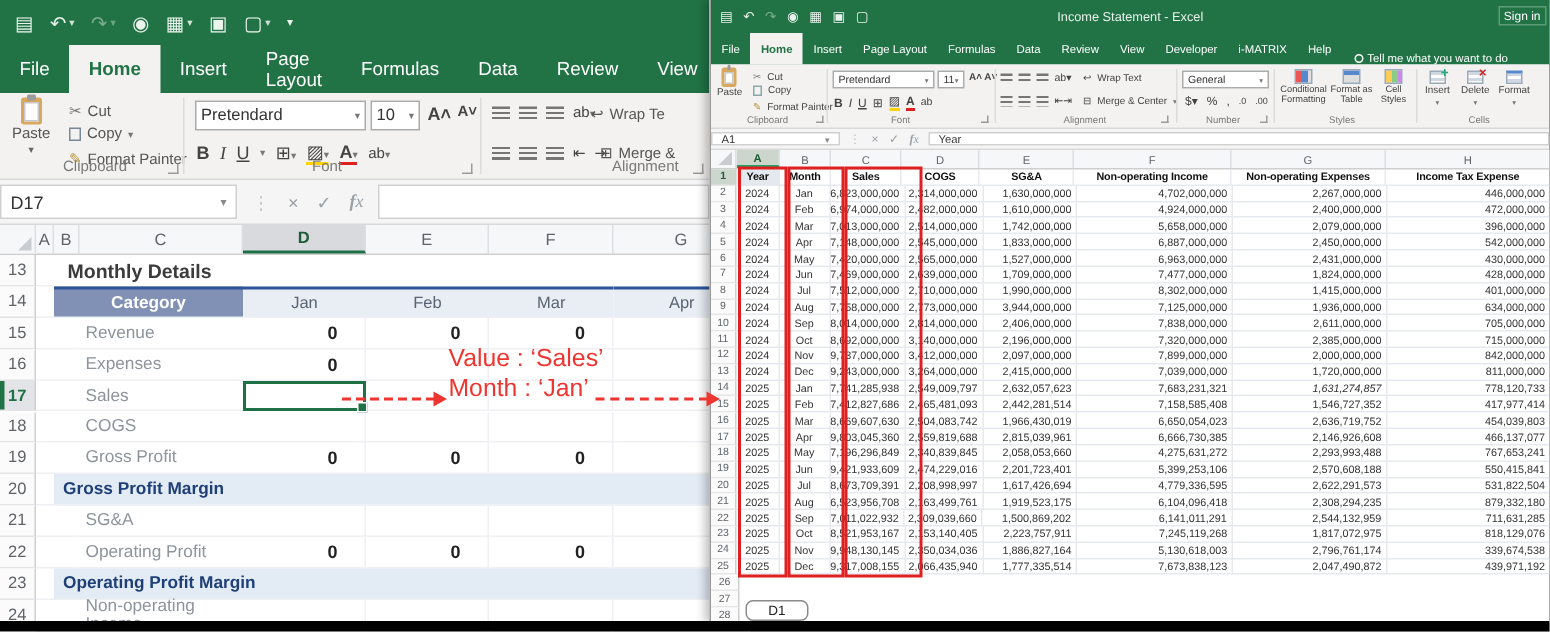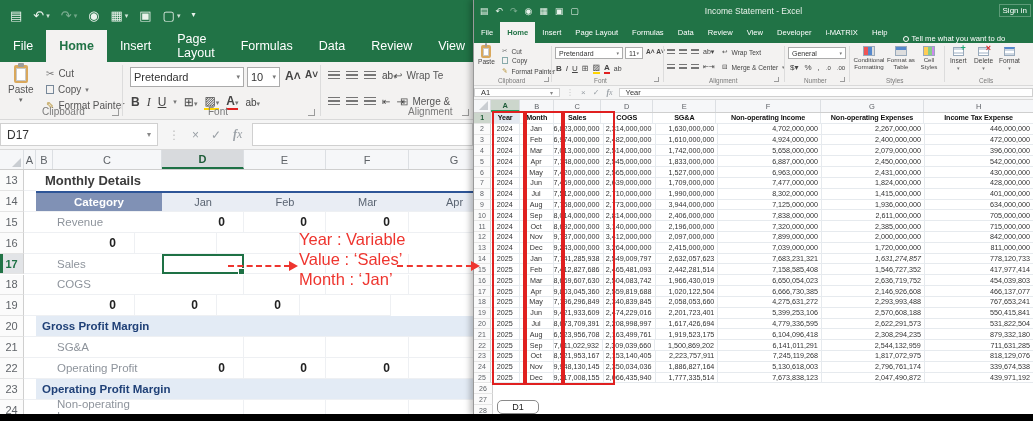--- a/index.html
+++ b/index.html
@@ -256,20 +256,21 @@
             <div class="lcell llabel" style="width: 109px;">Revenue</div>
             <div class="lcell lval" style="width: 82px;">0</div>
             <div class="lcell lval" style="width: 82px;">0</div>
             <div class="lcell lval" style="width: 83px;">0</div>
             <div class="lcell lval" style="width: 91px;"></div>
           </div>
           <div class="lrow" style="top: 62.7px; height: 20.9px;">
             <div class="lnum">16</div>
             <div class="lcell" style="width: 12px;"></div>
             <div class="lcell" style="width: 17px;"></div>
+            <div class="lcell llabel" style="width: 109px;">Expenses</div>
             <div class="lcell lval" style="width: 82px;">0</div>
             <div class="lcell lval" style="width: 82px;"></div>
             <div class="lcell lval" style="width: 83px;"></div>
             <div class="lcell lval" style="width: 91px;"></div>
           </div>
           <div class="lrow" style="top: 83.6px; height: 20.9px;">
             <div class="lnum sel">17</div>
             <div class="lcell" style="width: 12px;"></div>
             <div class="lcell" style="width: 17px;"></div>
             <div class="lcell llabel" style="width: 109px;">Sales</div>
@@ -285,20 +286,21 @@
             <div class="lcell llabel" style="width: 109px;">COGS</div>
             <div class="lcell lval" style="width: 82px;"></div>
             <div class="lcell lval" style="width: 82px;"></div>
             <div class="lcell lval" style="width: 83px;"></div>
             <div class="lcell lval" style="width: 91px;"></div>
           </div>
           <div class="lrow" style="top: 125.4px; height: 20.9px;">
             <div class="lnum">19</div>
             <div class="lcell" style="width: 12px;"></div>
             <div class="lcell" style="width: 17px;"></div>
+            <div class="lcell llabel" style="width: 109px;">Gross Profit</div>
             <div class="lcell lval" style="width: 82px;">0</div>
             <div class="lcell lval" style="width: 82px;">0</div>
             <div class="lcell lval" style="width: 83px;">0</div>
             <div class="lcell lval" style="width: 91px;"></div>
           </div>
           <div class="lrow" style="top: 146.3px; height: 20.9px;">
             <div class="lnum">20</div>
             <div class="lcell" style="width: 12px;"></div>
             <div class="lcell" style="flex: 1 1 0%; background: rgb(227, 235, 245); color: rgb(31, 64, 119); font-weight: bold; font-size: 11.5px; padding-left: 6px;">Gross Profit Margin</div>
           </div>
@@ -689,21 +691,21 @@
             <div class="rcell num" style="width: 116px;">6,650,054,023</div>
             <div class="rcell num" style="width: 115px;">2,636,719,752</div>
             <div class="rcell num" style="width: 122px;">454,039,803</div>
           </div>
           <div class="rrow" style="top: 173.12px; height: 10.82px;">
             <div class="rnum">17</div>
             <div class="rcell ctr" style="width: 32px;">2025</div>
             <div class="rcell ctr" style="width: 38px;">Apr</div>
             <div class="rcell num" style="width: 52px;">9,803,045,360</div>
             <div class="rcell num" style="width: 58px;">2,559,819,688</div>
-            <div class="rcell num" style="width: 70px;">1,020,122,504</div>
+            <div class="rcell num" style="width: 70px;">2,815,039,961</div>
             <div class="rcell num" style="width: 116px;">6,666,730,385</div>
             <div class="rcell num" style="width: 115px;">2,146,926,608</div>
             <div class="rcell num" style="width: 122px;">466,137,077</div>
           </div>
           <div class="rrow" style="top: 183.94px; height: 10.82px;">
             <div class="rnum">18</div>
             <div class="rcell ctr" style="width: 32px;">2025</div>
             <div class="rcell ctr" style="width: 38px;">May</div>
             <div class="rcell num" style="width: 52px;">7,196,296,849</div>
             <div class="rcell num" style="width: 58px;">2,340,839,845</div>
@@ -805,21 +807,20 @@
     </div>
 
     <div class="redbox" style="left:18px; top:111px; width:33px; height:274px;"></div>
     <div class="redbox" style="left:51px; top:111px; width:38px; height:274px;"></div>
     <div class="redbox" style="left:89px; top:111px; width:52px; height:274px;"></div>
   </div>
 
   <div class="dash" style="left:228px; top:265px; width:62px;"></div>
   <div class="ahead" style="left:289px; top:261px;"></div>
   <div id="anno" style="left:299px; top:229px;">
-    <div>Year : Variable</div>
     <div>Value : ‘Sales’</div>
     <div>Month : ‘Jan’</div>
   </div>
   <div class="dash" style="left:397px; top:265px; width:75px;"></div>
   <div class="ahead" style="left:471px; top:261px;"></div>
 
   <div id="blackbar"></div>
 </div>
 
 </body></html>

